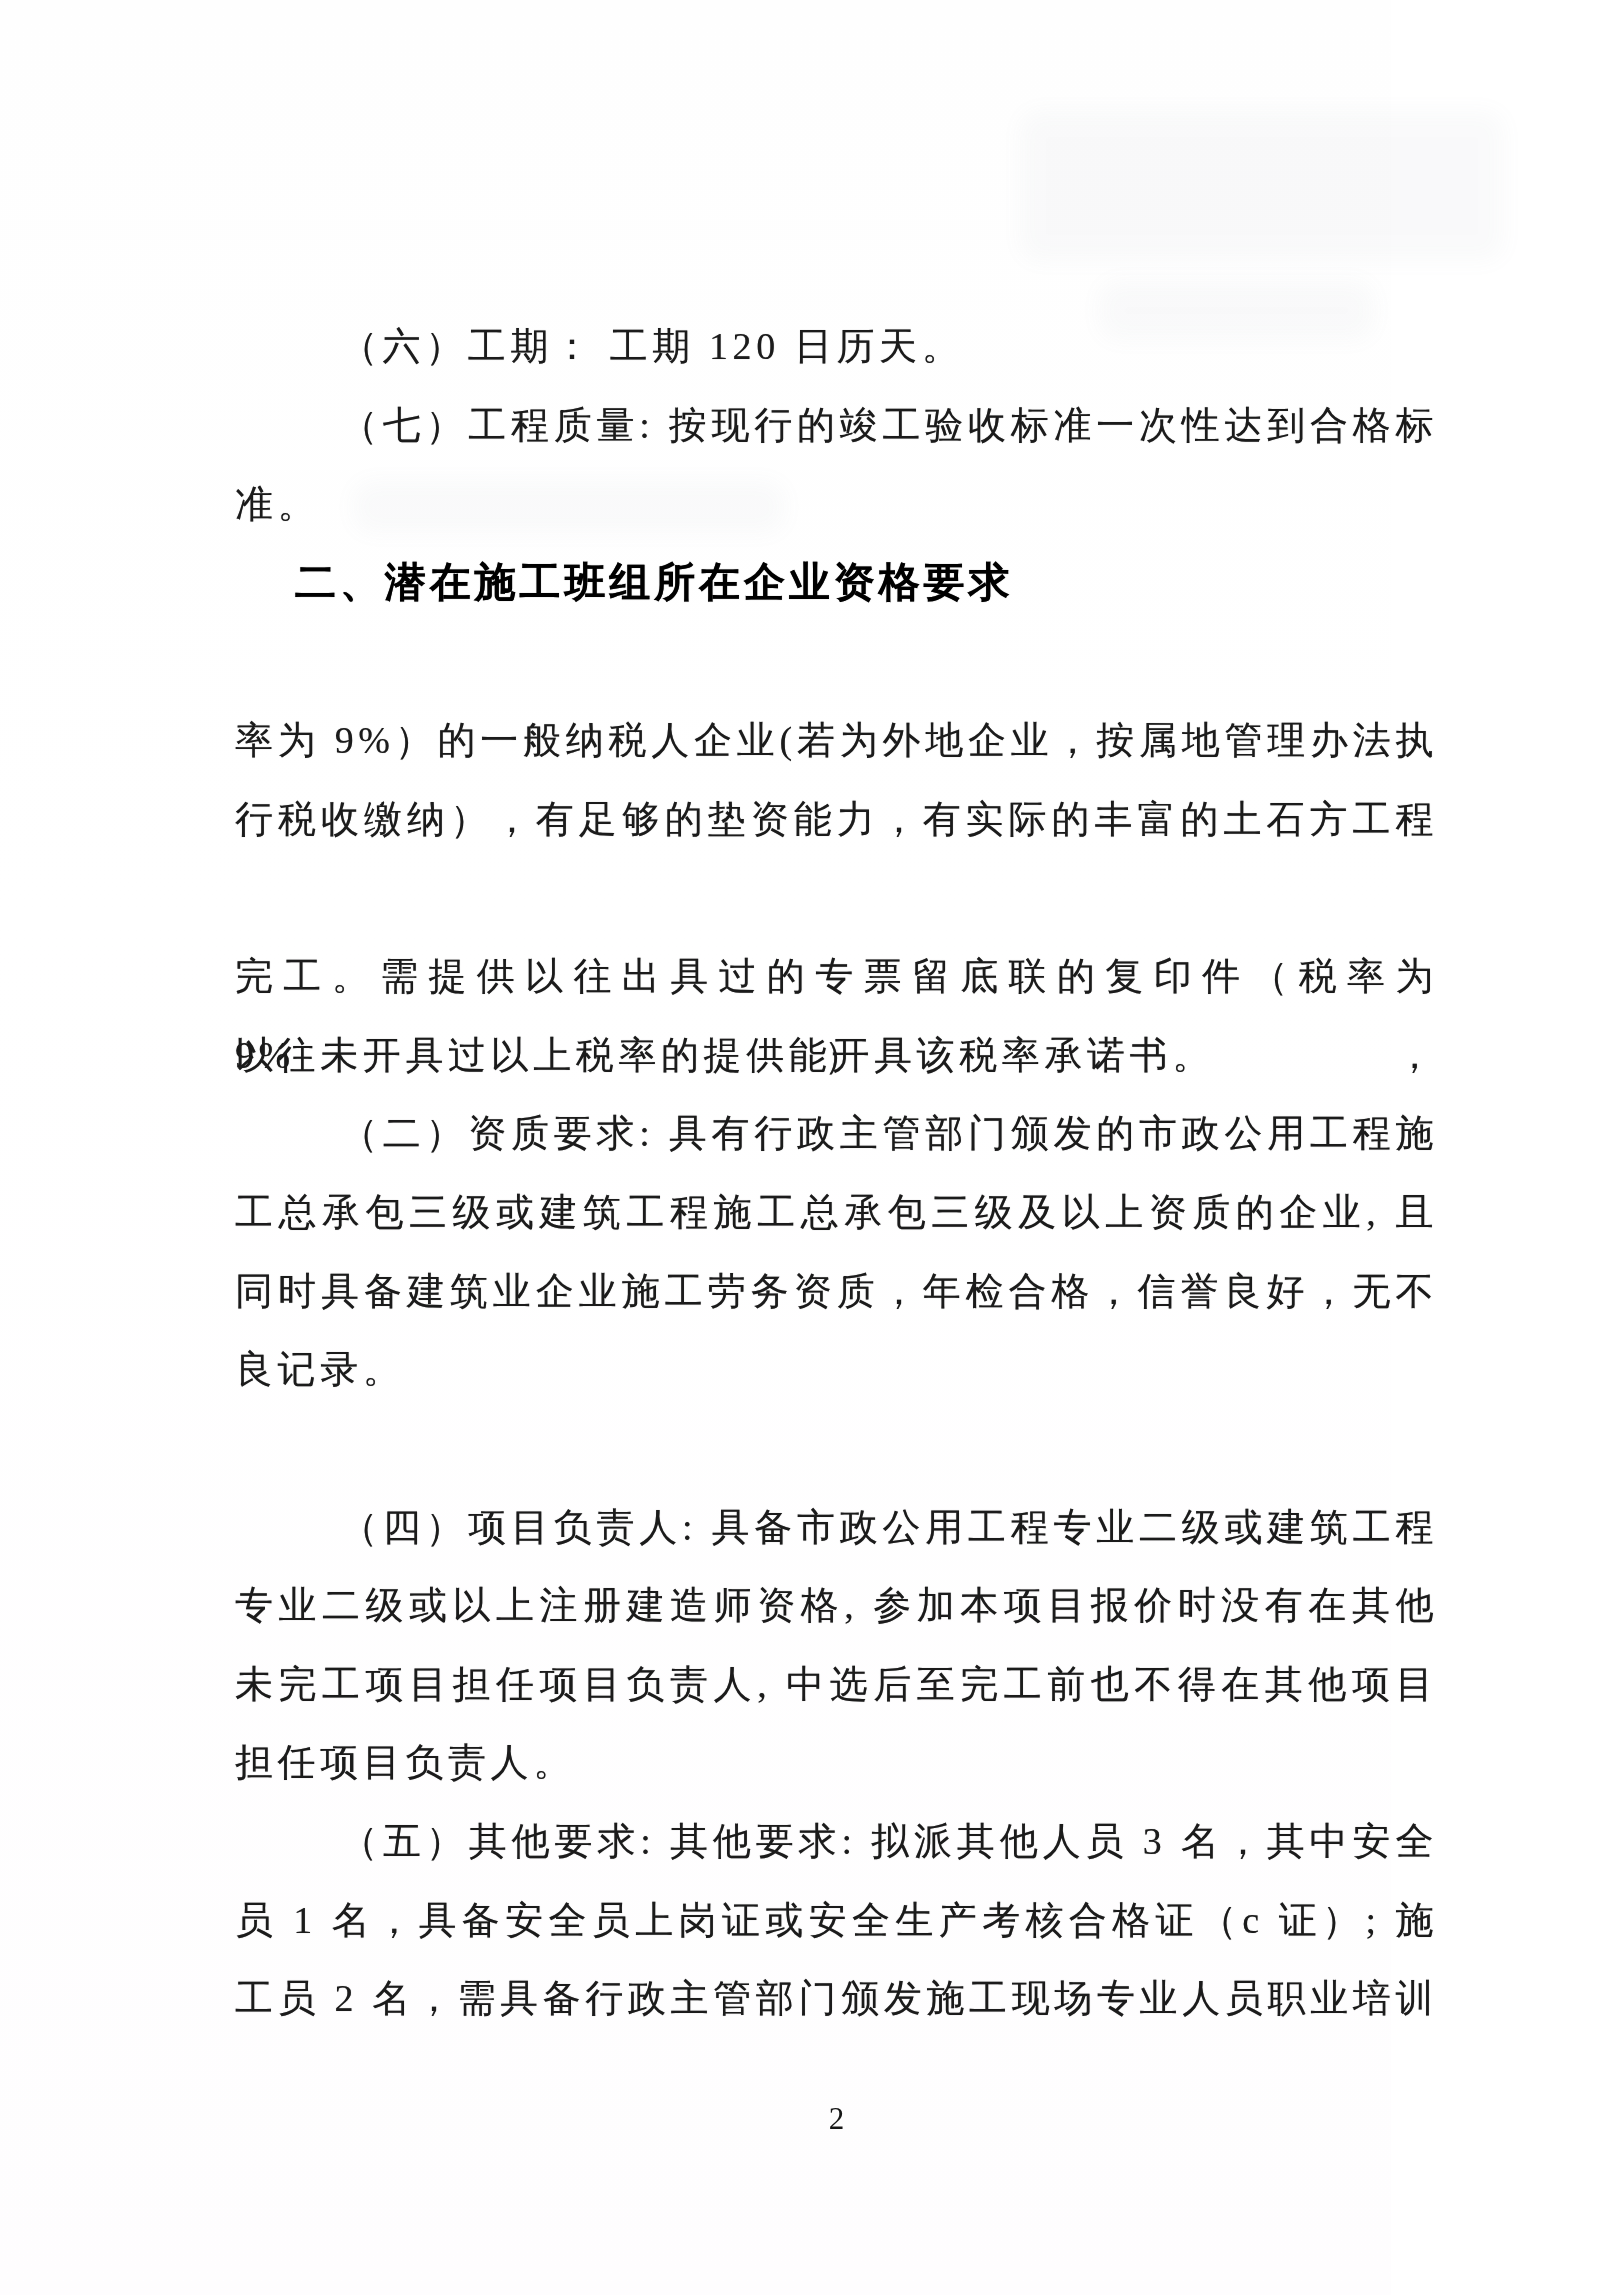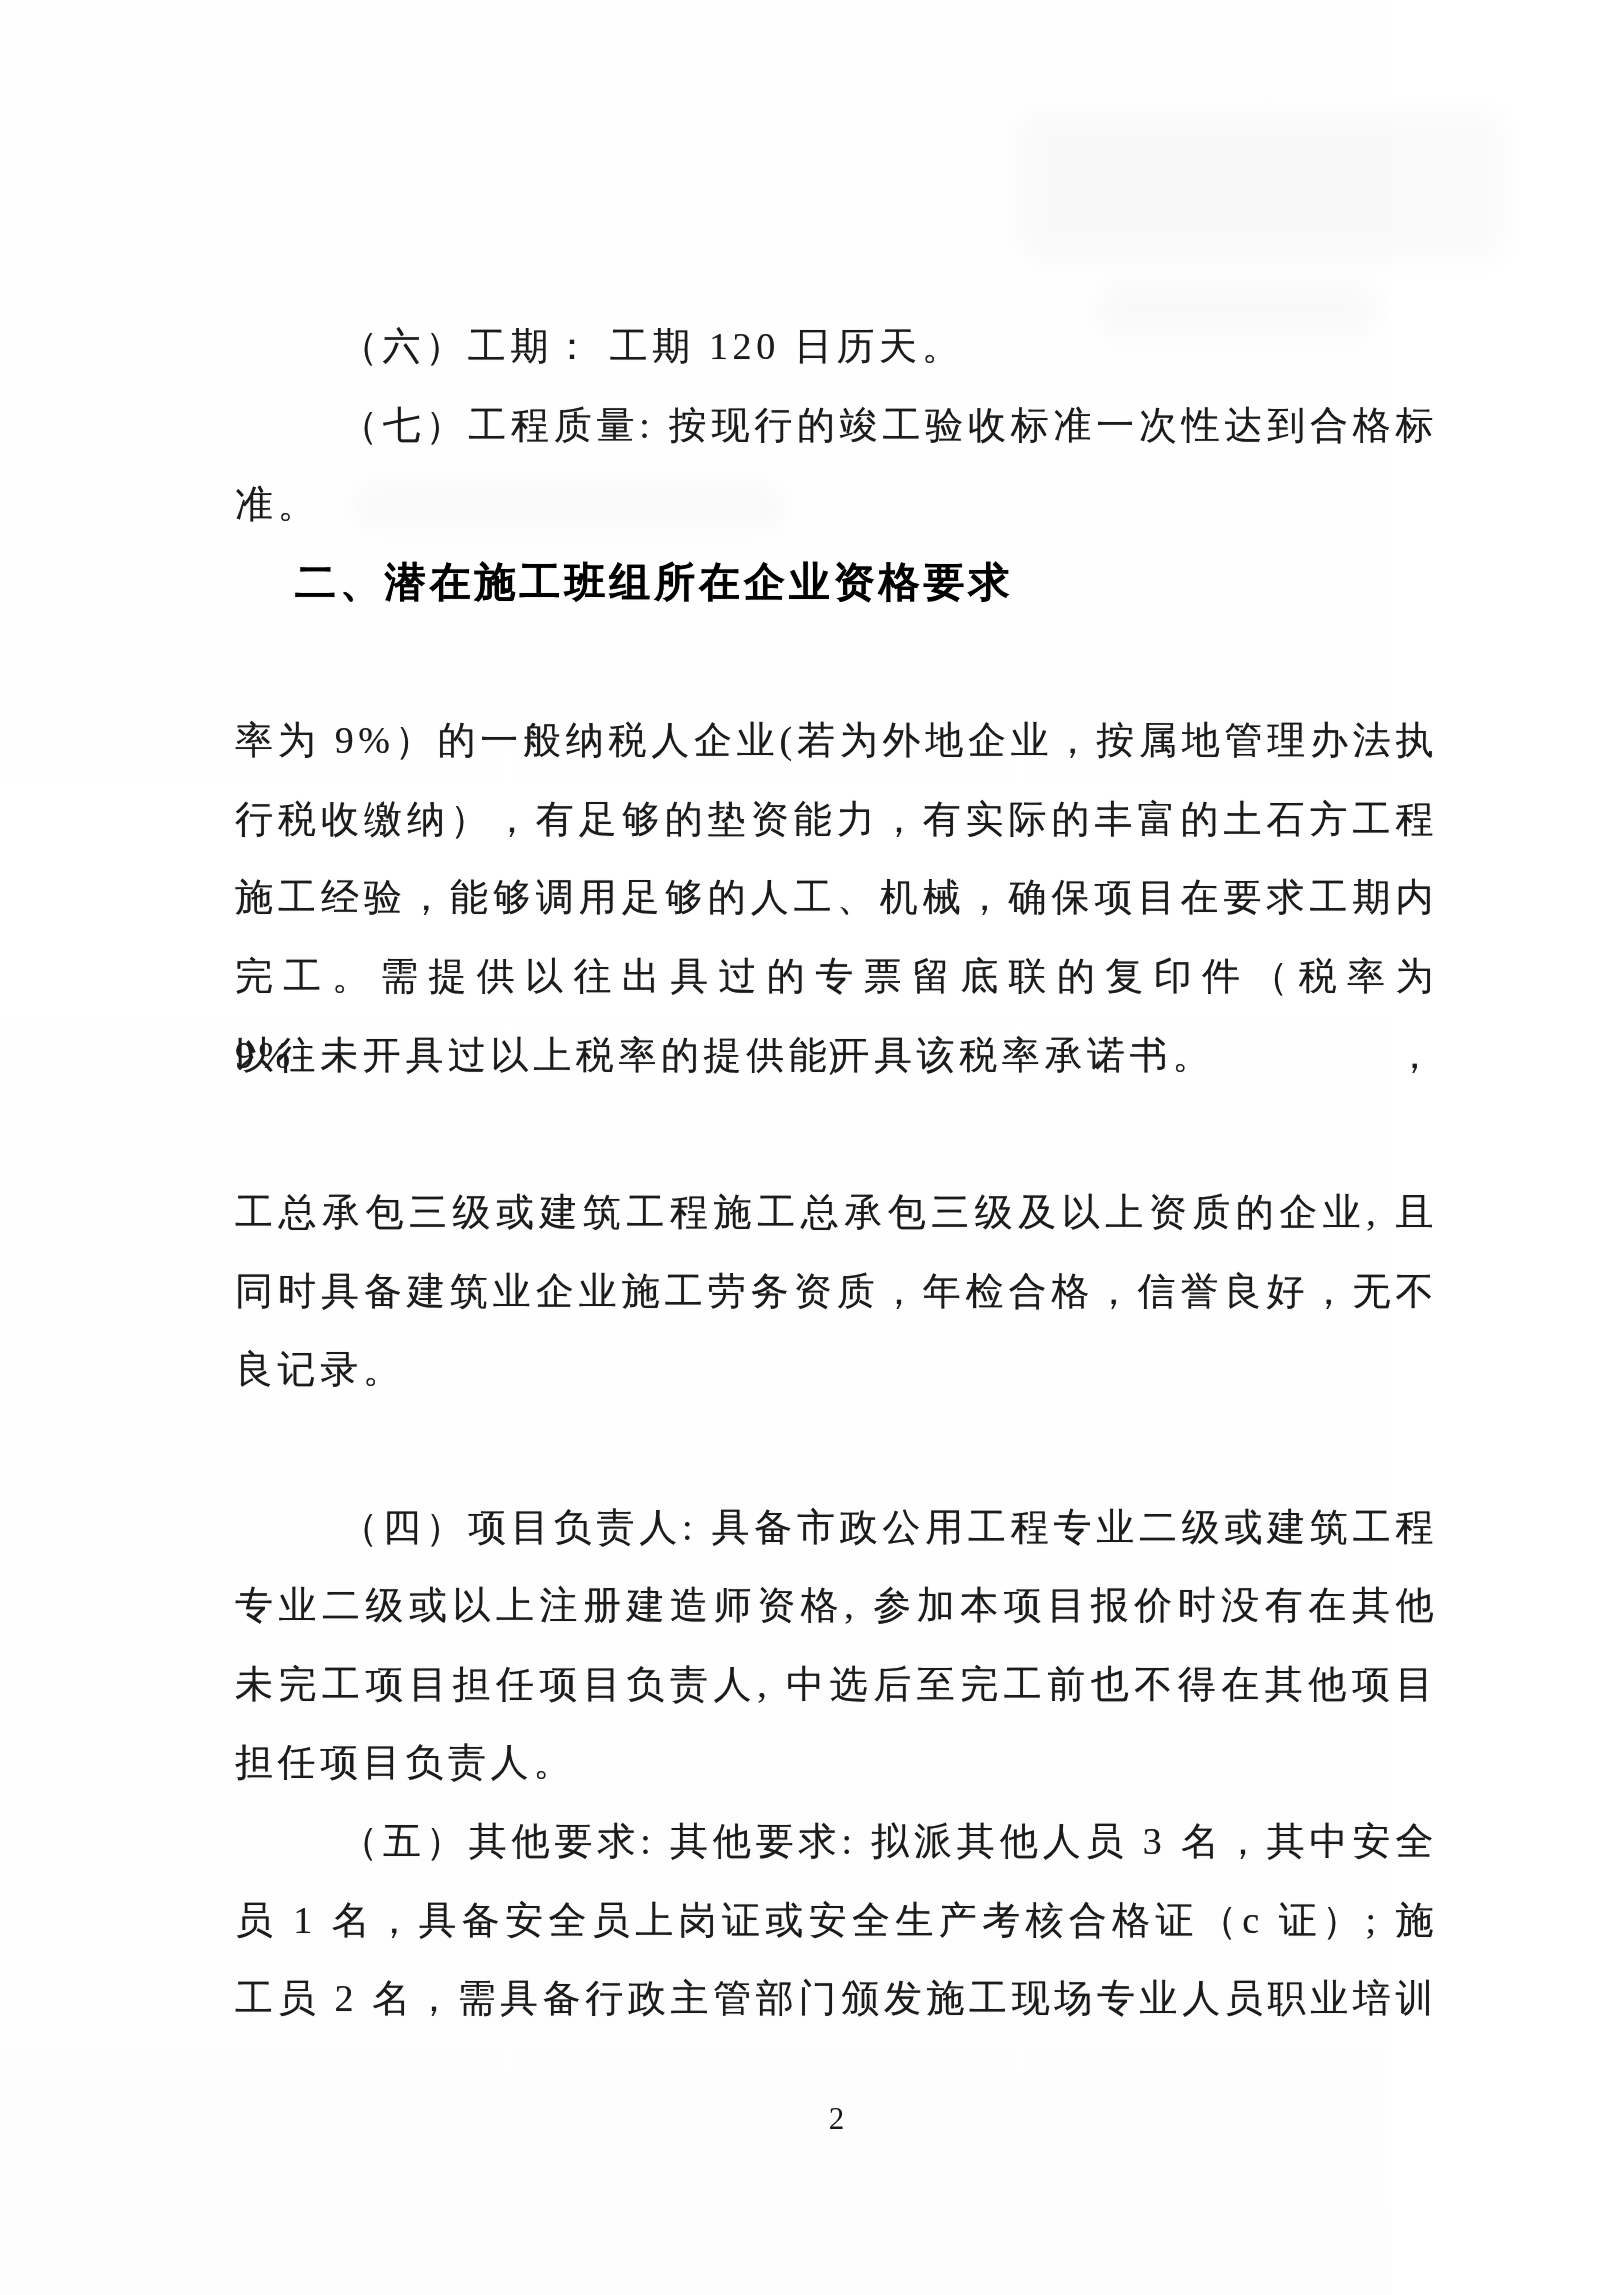--- a/index.html
+++ b/index.html
@@ -68,23 +68,23 @@
   <div class="smudge" style="left:1020px;top:111px;width:484px;height:150px;"></div>
   <div class="smudge" style="left:353px;top:481px;width:432px;height:52px;"></div>
   <div class="smudge" style="left:1099px;top:281px;width:275px;height:59px;"></div>
 
   <div class="line" style="top: 307px; padding-left: 105px;">（六）工期： 工期 120 日历天。</div>
     <div class="line justify" style="top: 386px; padding-left: 105px;">（七）工程质量: 按现行的竣工验收标准一次性达到合格标</div>
     <div class="line" style="top: 465px;">准。</div>
     <div class="line heading" style="top: 543px; padding-left: 60px;">二、潜在施工班组所在企业资格要求</div>
     <div class="line justify" style="top: 701px;">率为 9%）的一般纳税人企业(若为外地企业，按属地管理办法执</div>
     <div class="line justify" style="top: 780px;">行税收缴纳），有足够的垫资能力，有实际的丰富的土石方工程</div>
-    <div class="line justify" style="top: 858px;">施工经验，能够调用足够的人工、机械，确保项目在要求工期内</div>
     <div class="line justify" style="top: 937px;">完工。需提供以往出具过的专票留底联的复印件（税率为 9%），</div>
     <div class="line" style="top: 1016px;">以往未开具过以上税率的提供能开具该税率承诺书。</div>
+    <div class="line justify" style="top: 1094px; padding-left: 105px;">（二）资质要求: 具有行政主管部门颁发的市政公用工程施</div>
     <div class="line justify" style="top: 1173px;">工总承包三级或建筑工程施工总承包三级及以上资质的企业, 且</div>
     <div class="line justify" style="top: 1252px;">同时具备建筑业企业施工劳务资质，年检合格，信誉良好，无不</div>
     <div class="line" style="top: 1330px;">良记录。</div>
     <div class="line justify" style="top: 1488px; padding-left: 105px;">（四）项目负责人: 具备市政公用工程专业二级或建筑工程</div>
     <div class="line justify" style="top: 1566px;">专业二级或以上注册建造师资格, 参加本项目报价时没有在其他</div>
     <div class="line justify" style="top: 1645px;">未完工项目担任项目负责人, 中选后至完工前也不得在其他项目</div>
     <div class="line" style="top: 1723px;">担任项目负责人。</div>
     <div class="line justify" style="top: 1802px; padding-left: 105px;">（五）其他要求: 其他要求: 拟派其他人员 3 名，其中安全</div>
     <div class="line justify" style="top: 1881px;">员 1 名，具备安全员上岗证或安全生产考核合格证（c 证）; 施</div>
     <div class="line justify" style="top: 1959px;">工员 2 名，需具备行政主管部门颁发施工现场专业人员职业培训</div>

